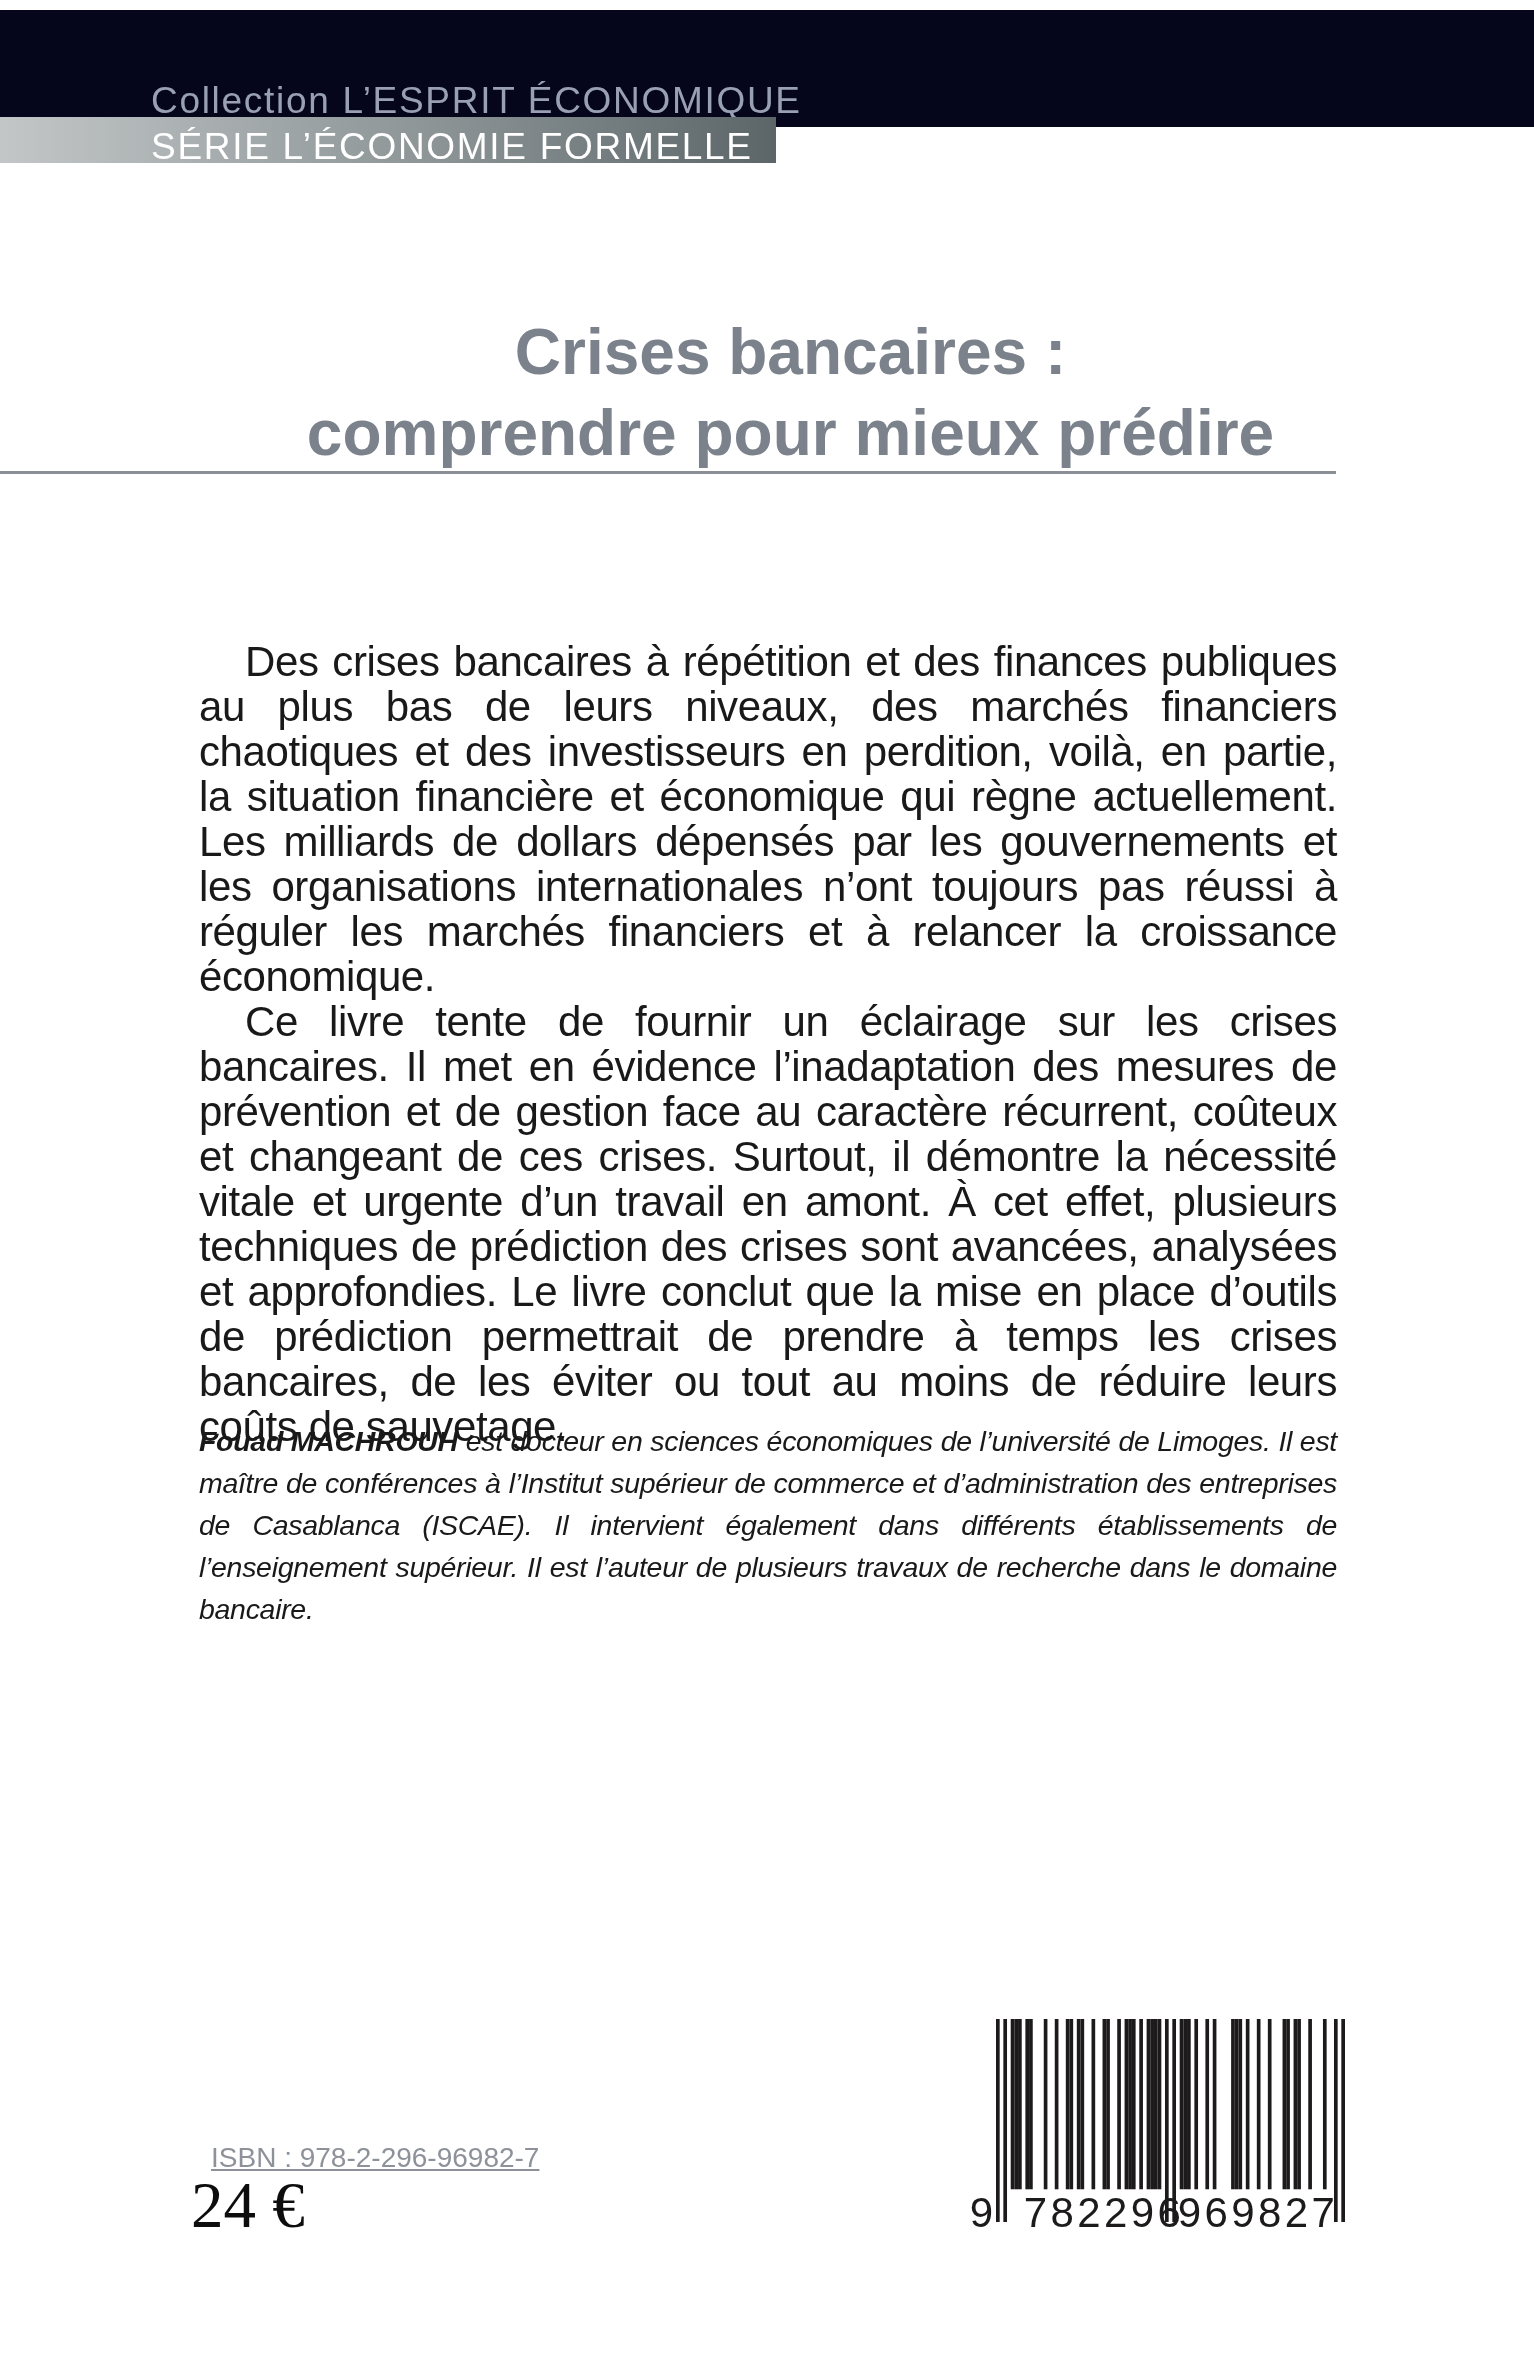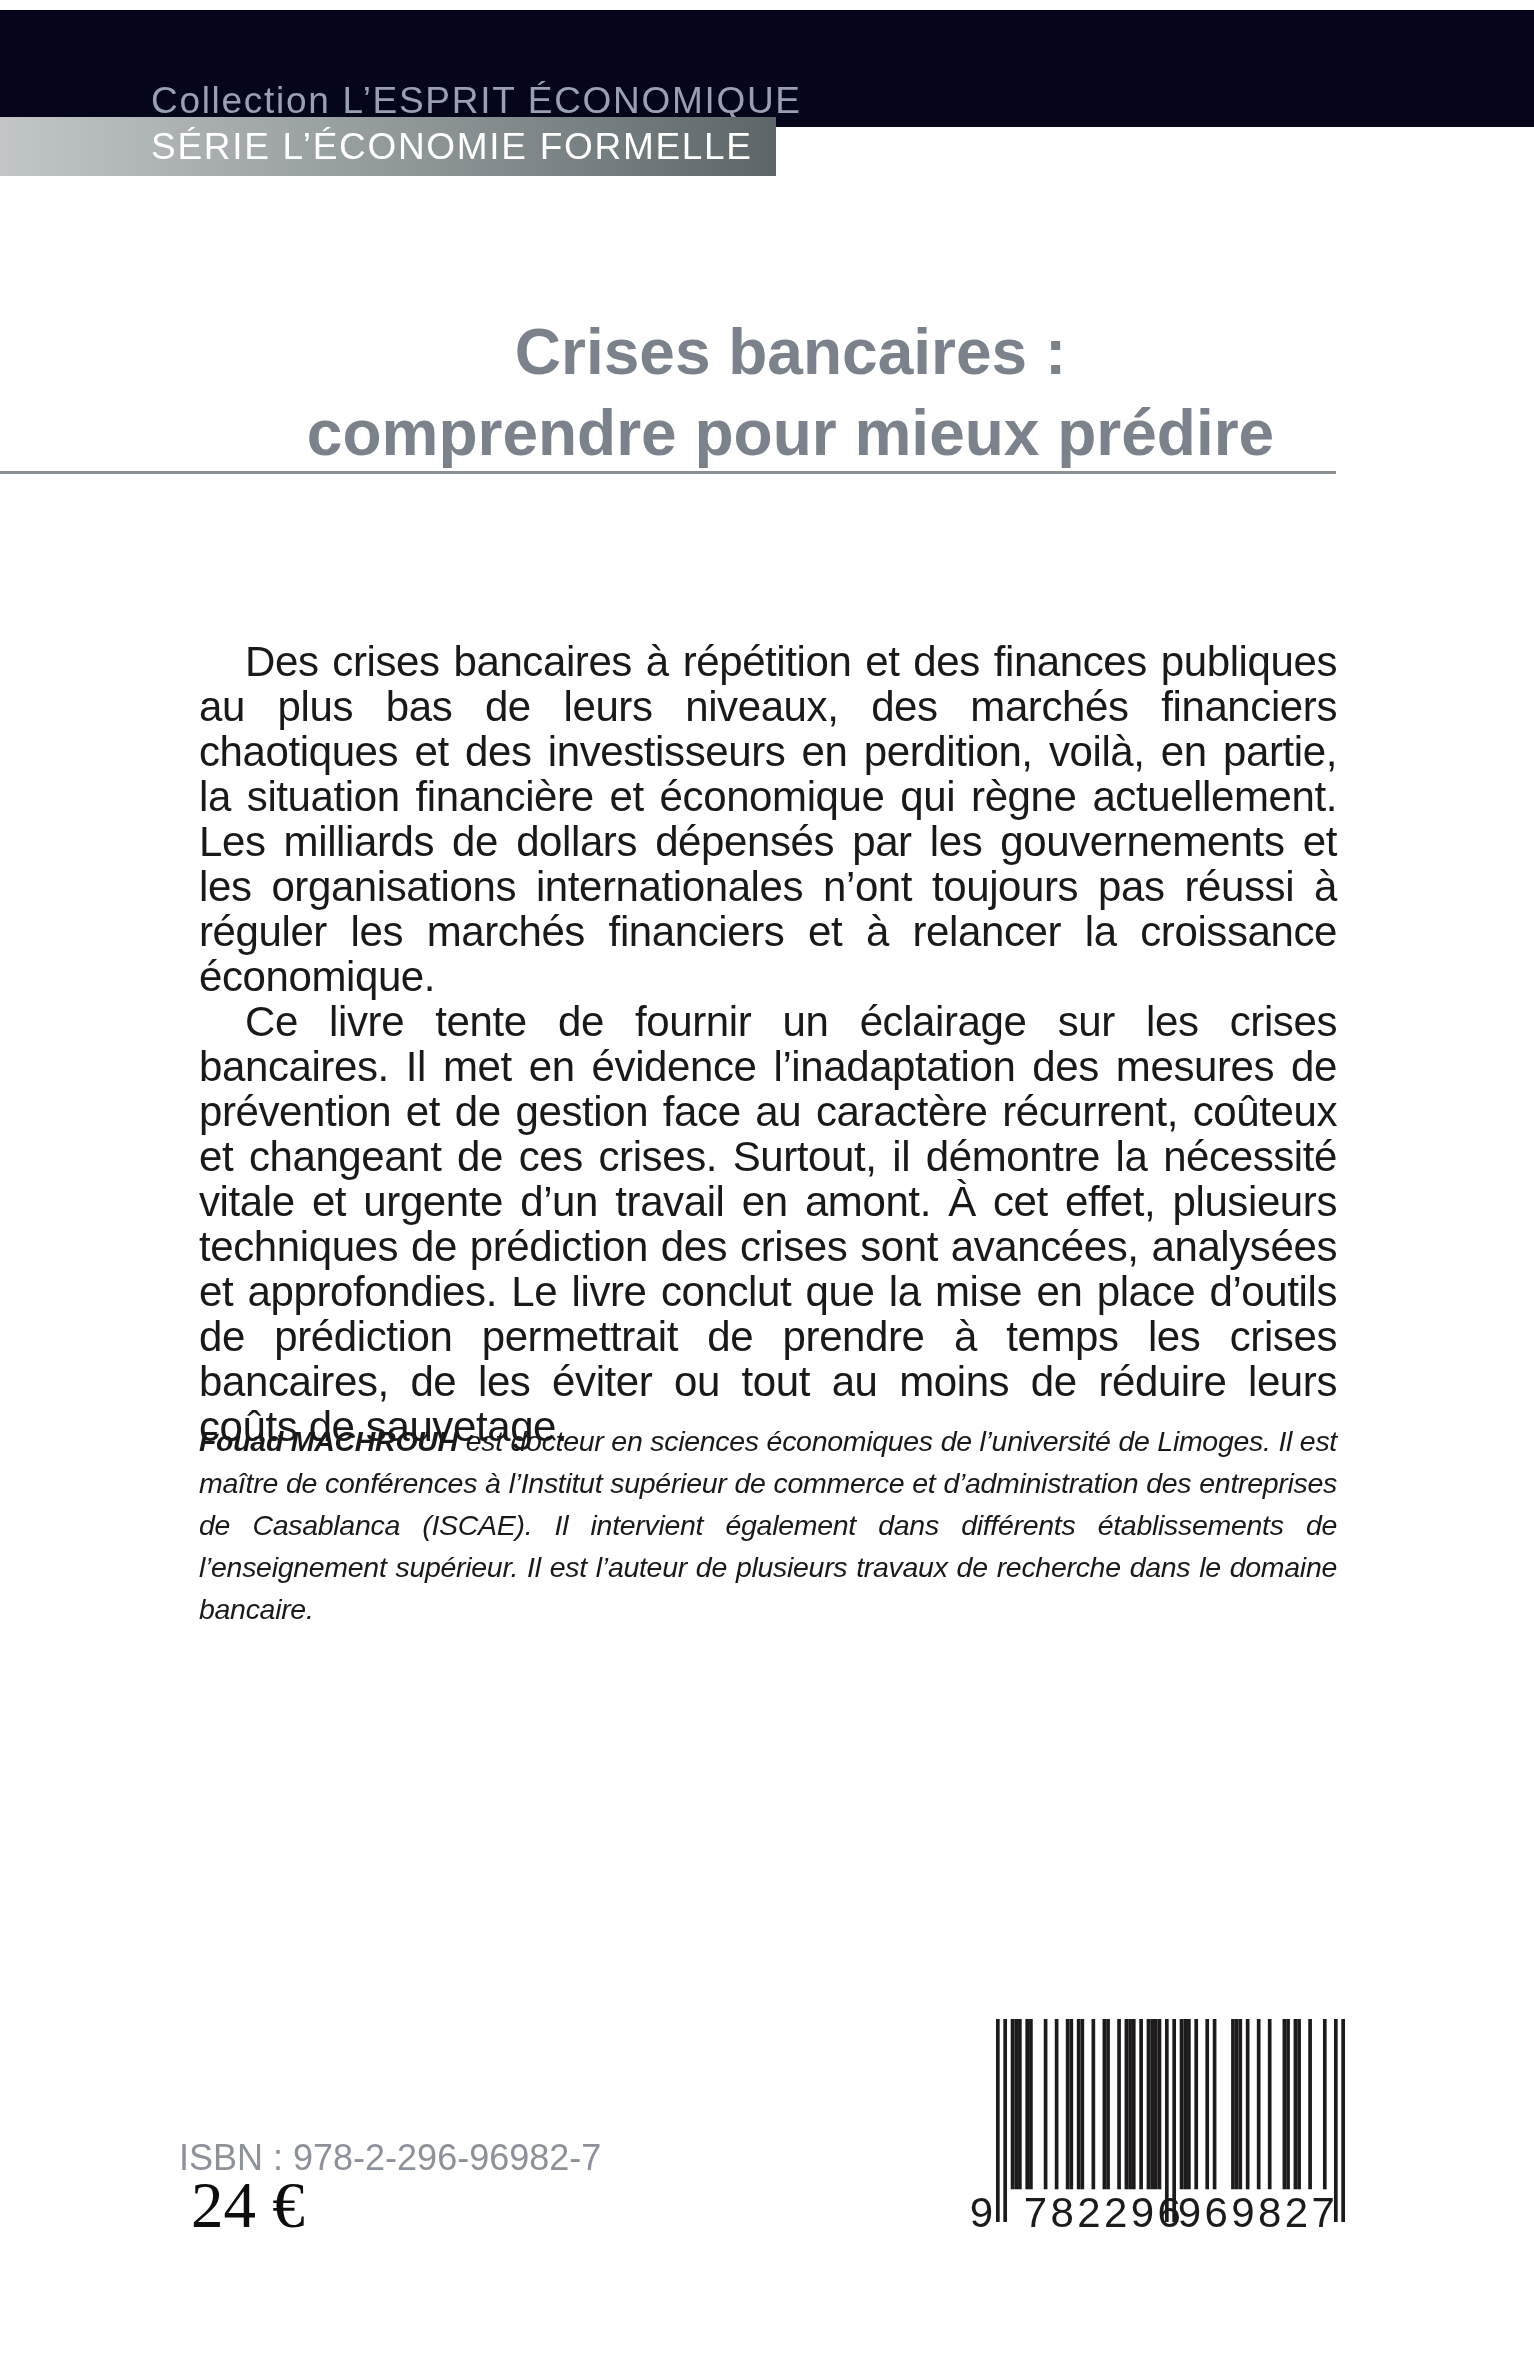--- a/index.html
+++ b/index.html
@@ -19,21 +19,21 @@
   .navy-band{
     position:absolute; left:0; top:10px; width:1534px; height:117px;
     background:var(--navy-band);
   }
   .collection-label{
     position:absolute; left:151px; bottom:5px;
     color:var(--collection-text); font-size:37px; letter-spacing:1.7px;
     white-space:nowrap; font-weight:400;
   }
   .series-band{
-    position:absolute; left:0; top:117px; width:776px; height:59px;
+    position:absolute; left:0; top:117px; width:776px; height:46px;
     background:linear-gradient(90deg,var(--series-gradient-left) 0%, #8d9597 55%, var(--series-gradient-right) 100%);
   }
   .series-label{
     position:absolute; left:151px; top:0; height:59px; line-height:59px;
     color:var(--series-text); font-size:37px; letter-spacing:1.7px;
     white-space:nowrap; font-weight:400;
   }
   
   .title-block{
     position:absolute; right:198px; top:312px; width:1091px;
@@ -53,22 +53,22 @@
   .synopsis p{margin:0; text-indent:46px;}
   
   .author-bio{
     position:absolute; left:199px; top:1420px; width:1138px;
     color:var(--body-text); font-size:28.5px; line-height:42px;
     font-style:italic; text-align:justify; letter-spacing:-0.3px;
   }
   .author-bio .author-name{font-weight:700;}
   
   .isbn-label{
-    position:absolute; left:179px; top:2138px;
-    color:var(--isbn-text); font-size:36px; line-height:40px; white-space:nowrap;
+    position:absolute; left:211px; top:2138px;
+    color:var(--isbn-text); font-size:28px; line-height:40px; white-space:nowrap;text-decoration:underline;
   }
   .price-label{
     position:absolute; left:191px; top:2178px;
     color:var(--price-text); font-size:65px; line-height:54px;
     font-family:"Liberation Serif", serif; white-space:nowrap;
   }
   
   .barcode{
     position:absolute; left:961px; top:2019px; width:386px; height:215px;
   }

